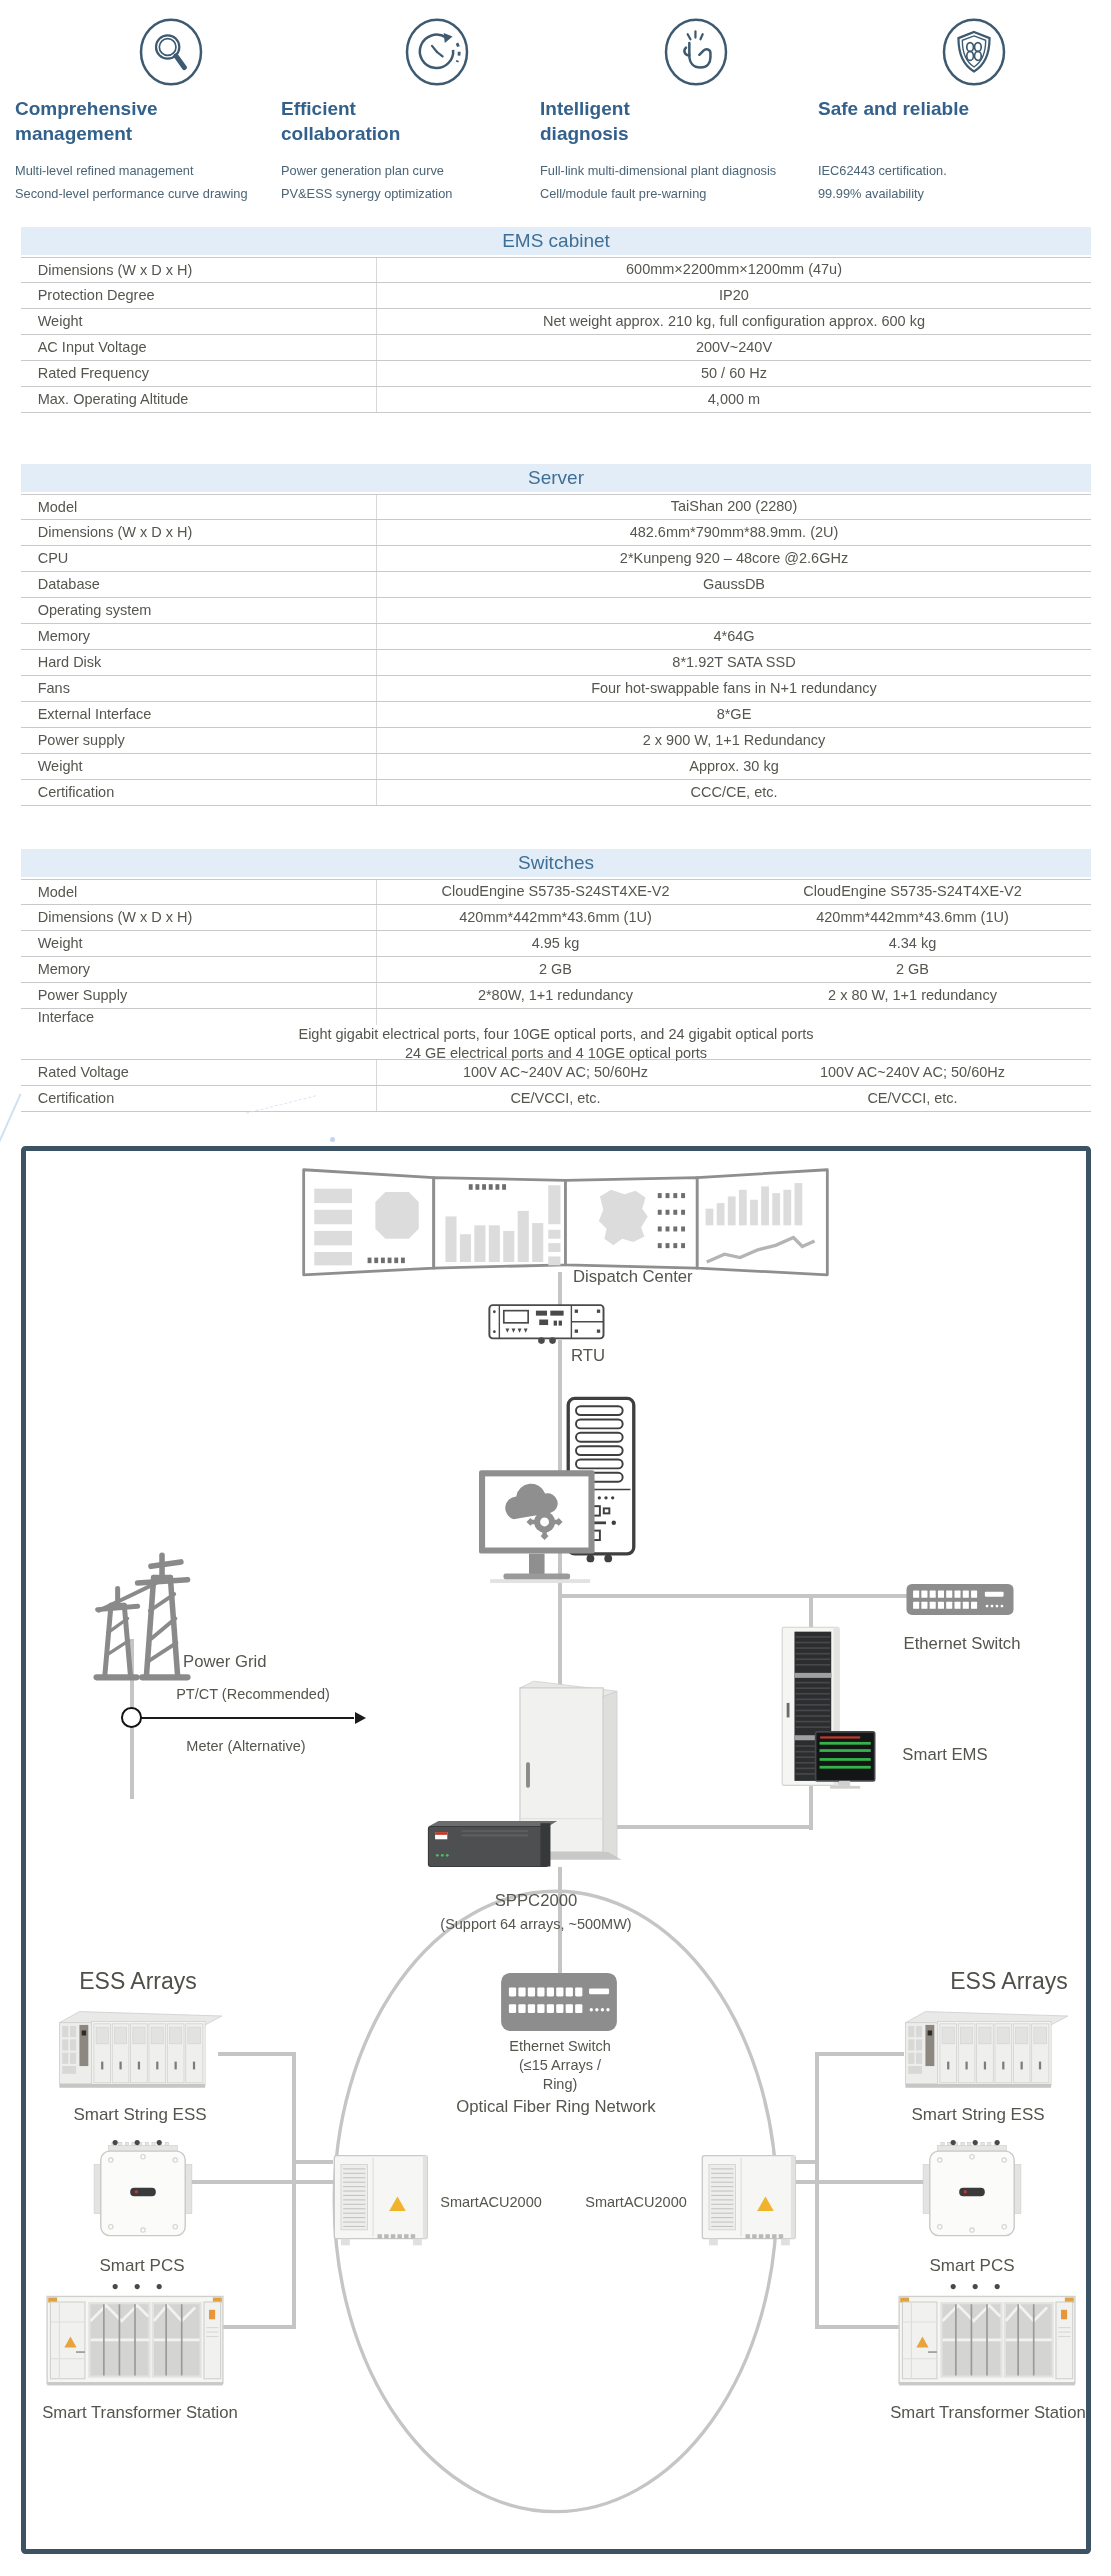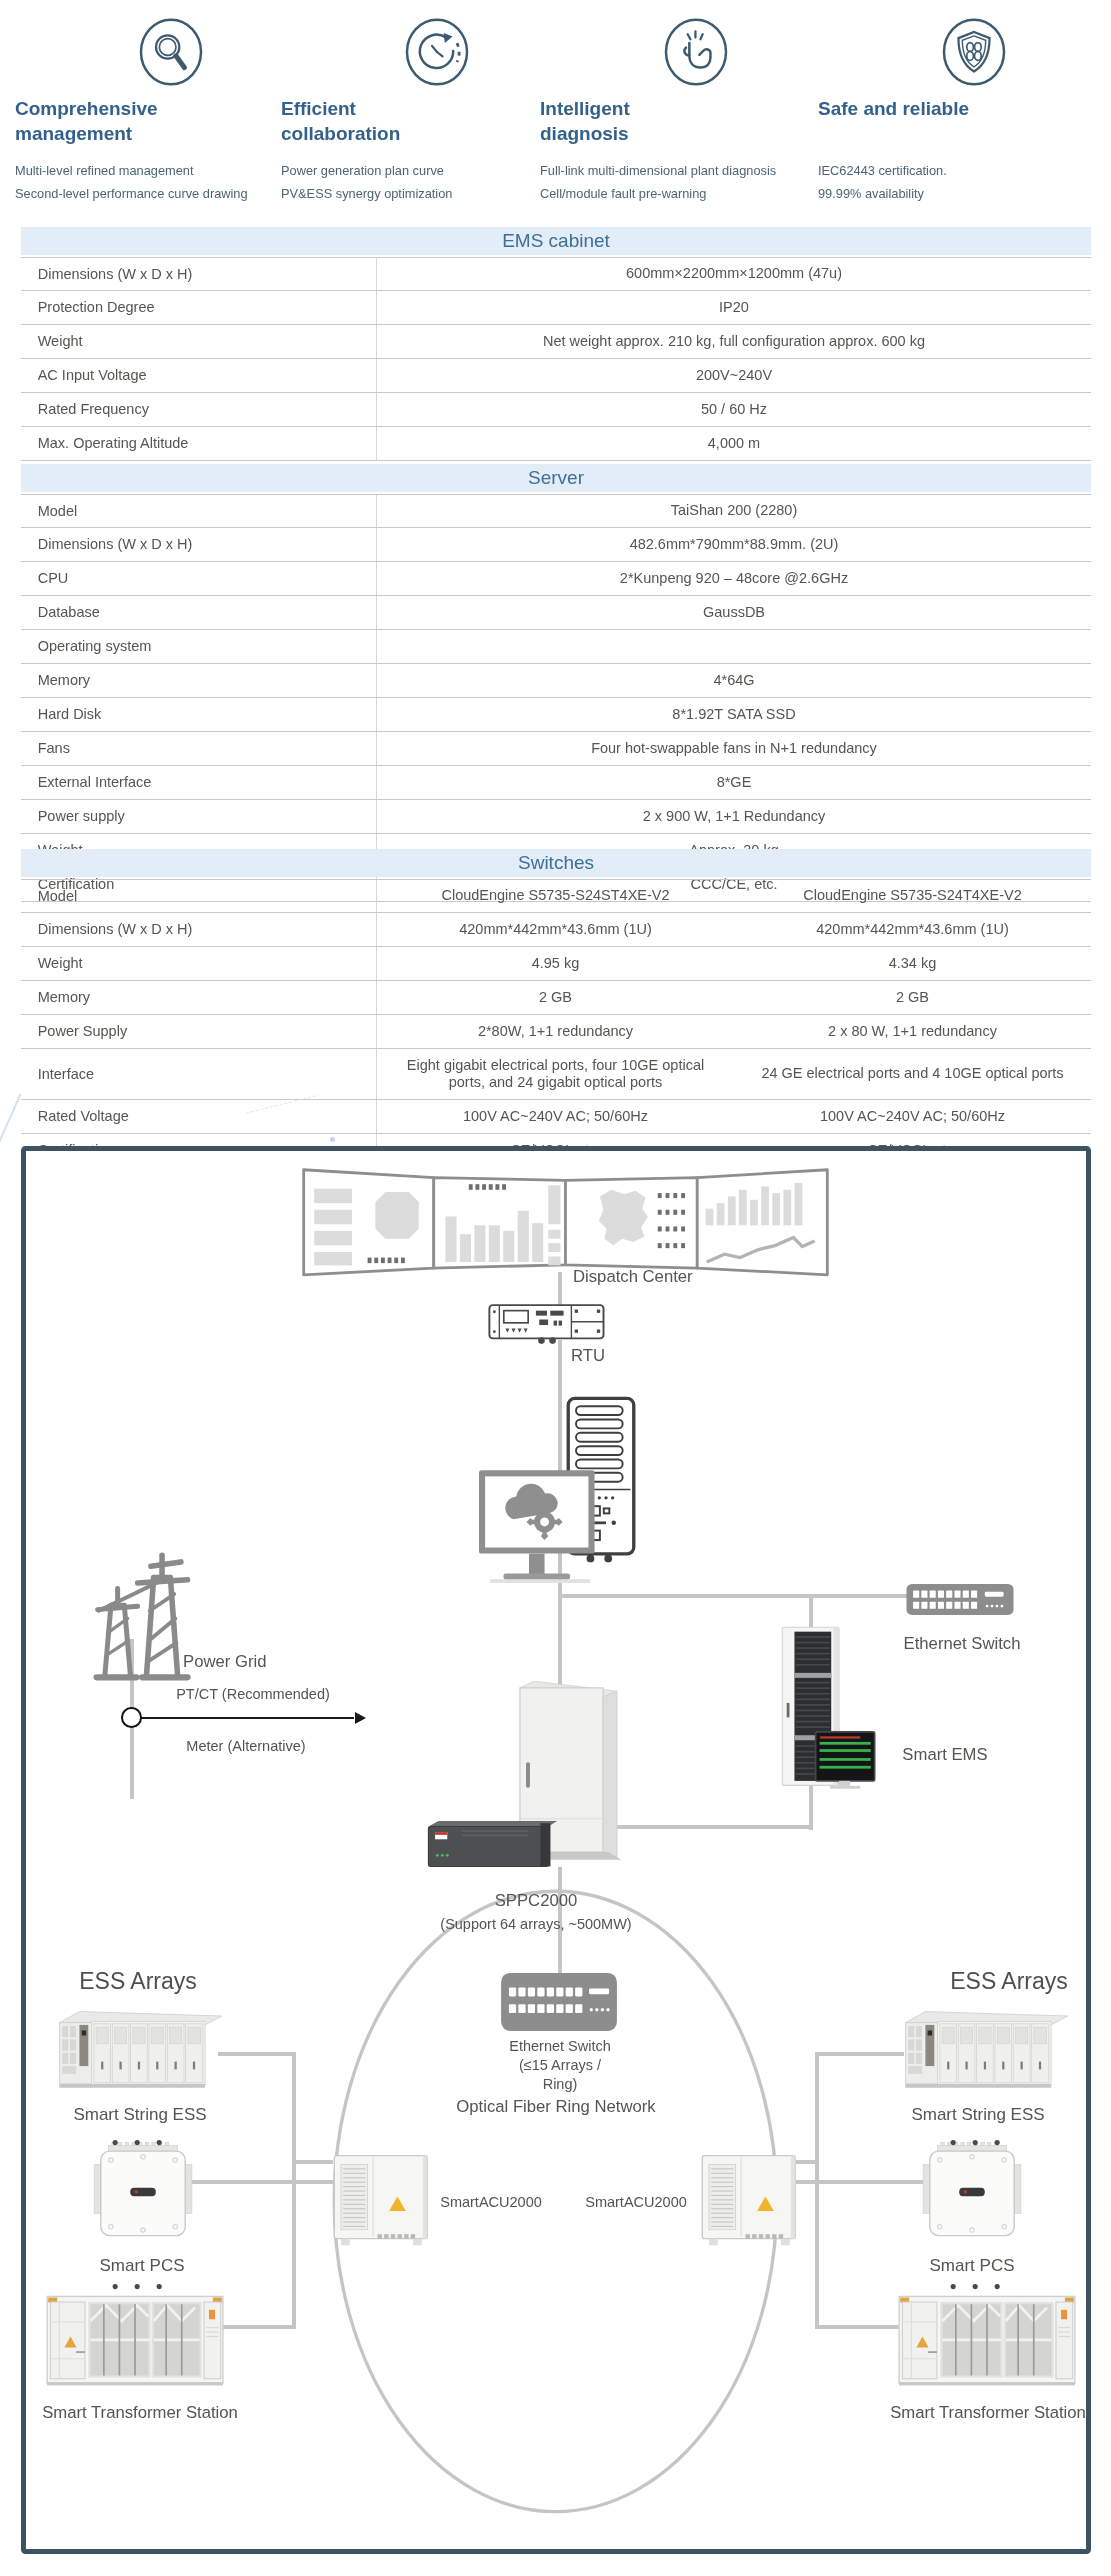--- a/index.html
+++ b/index.html
@@ -9,23 +9,23 @@
   .feature{position:absolute;top:16.7px;width:311px;text-align:left;}
   .ficon{height:70px;display:flex;align-items:flex-start;justify-content:center;}
   .ftitle{height:56px;margin-top:9px;font-size:19px;font-weight:bold;color:#33618c;line-height:25.6px;}
   .ftitle span{display:block;}
   .fsub{margin-top:7.8px;font-size:12.8px;color:#4b6577;line-height:23px;}
   .fsub span{display:block;}
   
   .table{position:absolute;left:21px;width:1070px;}
   .thead{height:28px;background:#e3edf7;color:#3e6f96;font-size:19px;display:flex;
          align-items:center;justify-content:center;margin-bottom:1.7px;}
-  .trow{display:flex;height:34px;border-bottom:0.6px solid #c9c9c9;font-size:14.5px;box-sizing:border-box;}
+  .trow{display:flex;height:26px;border-bottom:0.6px solid #c9c9c9;font-size:14.5px;box-sizing:border-box;}
   .trow:first-child{border-top:0.6px solid #c9c9c9;}
-  .trow.tall{height:51px;}
+  .trow.tall{height:51px;flex-direction:column;}
   .tcell{display:flex;align-items:center;box-sizing:border-box;}
   .tlabel{width:356px;padding-left:16.7px;border-right:0.6px solid #d8d8d8;color:#55564e;}
   .tval{flex:1;justify-content:center;text-align:center;padding:1.1px 10px;line-height:17px;color:#55564e;}
   
   .swoosh1{position:absolute;left:5.6px;top:1091px;width:2.2px;height:67px;background:#bcd4ec;
            transform:rotate(24deg);opacity:.7;}
   .swoosh2{position:absolute;left:245px;top:1104px;width:72px;border-top:1.7px dashed #cfe0f2;
            transform:rotate(-14deg);opacity:.8;}
   .bluedot{position:absolute;left:330px;top:1137px;width:5px;height:5px;border-radius:50%;background:#c2d7ee;}
   

